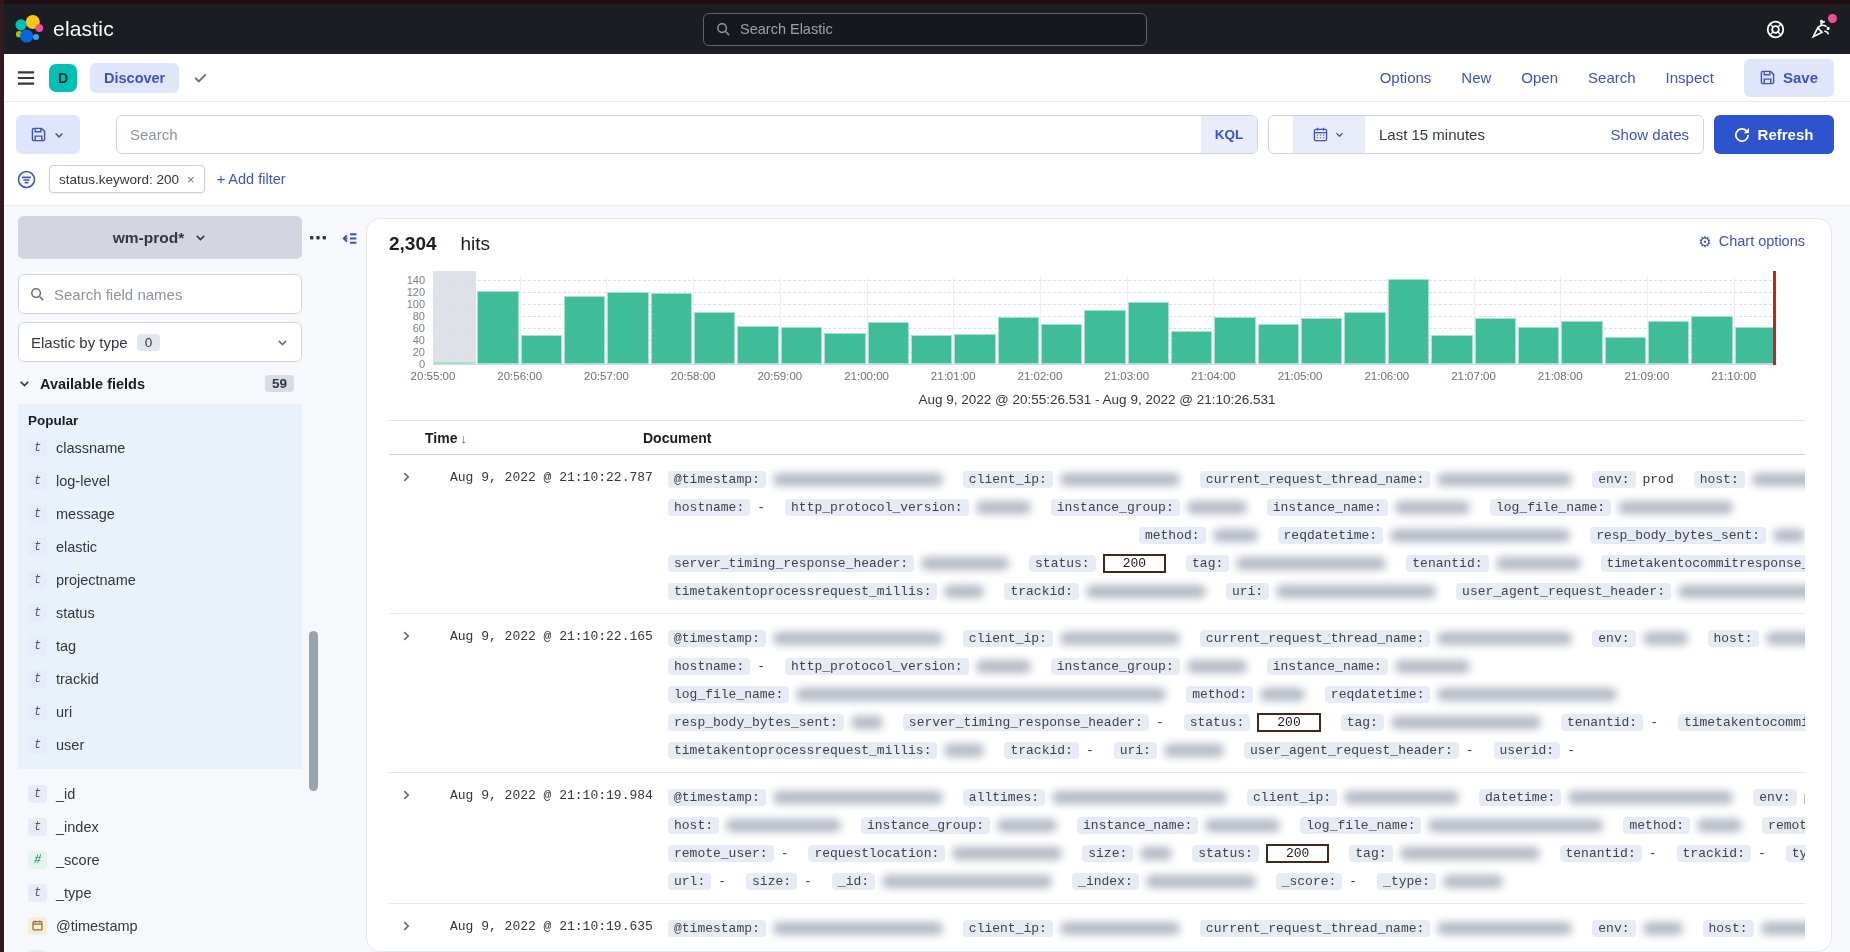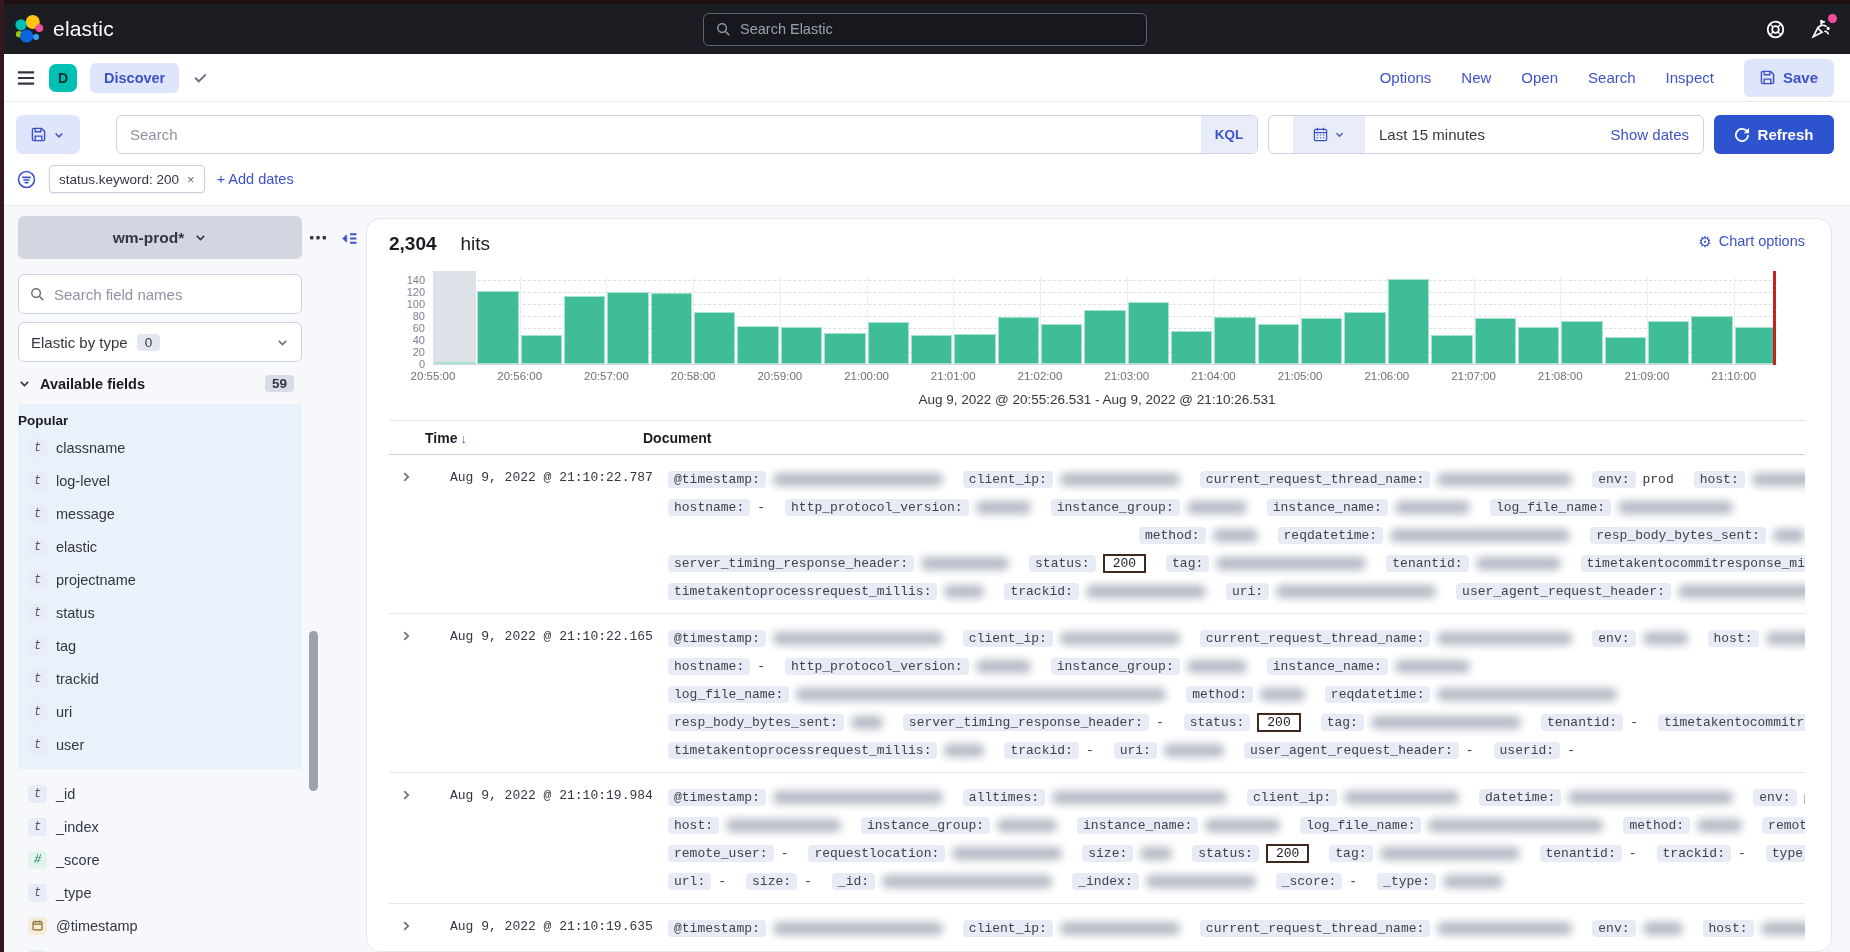--- a/index.html
+++ b/index.html
@@ -72,21 +72,21 @@
   .field-search { margin-top:15px; height:40px; border:1px solid #ccd3e3; border-radius:6px; background:#fff;
     display:flex; align-items:center; gap:9px; padding:0 11px; color:#8d93a1; font-size:15px; cursor:text; }
   .type-filter { margin-top:8px; height:40px; border:1px solid #ccd3e3; border-radius:6px; background:#fff;
     display:flex; align-items:center; padding:0 12px; font-size:15px; color:#343741; cursor:pointer; }
   .count-badge { margin-left:9px; background:#e2e6ee; border-radius:4px; padding:1px 8px; font-size:13.5px; }
   .avail-row { margin-top:13px; display:flex; align-items:center; gap:9px; cursor:pointer; padding-right:8px; }
   .avail-label { font-weight:700; font-size:14.5px; color:#1a1c21; }
   .avail-count { margin-left:auto; background:#d7dce6; border-radius:4px; padding:1px 7px;
     font-size:13.5px; font-weight:600; color:#343741; }
   .popular-group { margin-top:12px; background:#e9f1fb; padding:9px 0 8px; }
-  .group-label { font-weight:700; font-size:13.5px; color:#1a1c21; margin-bottom:3px; }
+  .group-label { font-weight:700; font-size:13.5px; color:#1a1c21; padding-left:10px; margin-bottom:3px; }
   .field-item { height:33px; display:flex; align-items:center; gap:9px; padding-left:10px;
     font-size:14.5px; color:#343741; cursor:pointer; }
   .type-badge { width:19px; height:18px; border-radius:4px; background:#e7ecf8; color:#535a6c;
     font-family:"Liberation Mono", monospace; font-style:italic; font-size:12px;
     display:flex; align-items:center; justify-content:center; flex:none; }
   .type-badge.num  { background:#e3f4ec; color:#0e7a5e; }
   .type-badge.date { background:#f5ecda; color:#8f6e34; font-style:normal; }
   .rest-fields { margin-top:8px; }
   .side-scroll { position:absolute; right:-16px; top:425px; width:9px; height:160px;
     border-radius:5px; background:#9aa2ae; cursor:grab; }
@@ -134,21 +134,21 @@
   .expander { color:#69707d; cursor:pointer; padding-top:5px; }
   .time-cell { font-family:"Liberation Mono", monospace; font-size:13px; color:#343741; padding-top:5px;margin-left:25px; }
   .doc-cell { flex:1; min-width:0; }
   .doc-line { display:flex; align-items:center; height:28px; gap:20px; overflow:hidden; white-space:nowrap; }
   .doc-line.end { justify-content:flex-end; }
   .fld { display:inline-flex; align-items:center; gap:7px; flex:none; }
   .pill { background:#e6ebf6; border-radius:4px; padding:1px 6px;
     font-family:"Liberation Mono", monospace; font-size:13px; color:#41434a; }
   .blurval { display:inline-block; height:13px; border-radius:6px; background:#b3b9c5; filter:blur(4px); }
   .vtext { font-family:"Liberation Mono", monospace; font-size:13px; color:#343741; }
-  .vbox { border:2px solid #40291c; padding:0 8px; font-family:"Liberation Mono", monospace;
+  .vbox { border:2px solid #40291c; padding:0 18px; font-family:"Liberation Mono", monospace;
     font-size:13px; color:#1a1c21; background:#fff; }
 </style>
 </head>
 <body>
 
 <div class="edge-top"></div>
 <div class="edge-left"></div>
 
 <header class="global-bar">
   <div class="brand">
@@ -258,21 +258,21 @@
   <span style="cursor:pointer">
     <svg width="21" height="21" viewBox="0 0 20 20" fill="none" stroke="#3e52c8" stroke-width="1.5">
       <circle cx="10" cy="10" r="7.6"></circle>
         <path d="M6.4 8h7.2M7.6 10.5h4.8M8.8 13h2.4" stroke-linecap="round"></path>
     </svg>
   </span>
   <span class="filter-chip">
     <span>status.keyword: 200</span>
     <span class="chip-x">×</span>
   </span>
-  <span class="add-filter">+ Add dates</span>
+  <span class="add-filter">+ Add filter</span>
 </div>
 
 <div class="content">
 
   <aside class="sidebar">
     <div class="wm-btn">
       <span>wm-prod*</span>
       <svg width="13" height="13" viewBox="0 0 16 16" fill="none" stroke="#343741" stroke-width="2">
           <path d="M3.5 6l4.5 4.5L12.5 6"></path>
         </svg>

